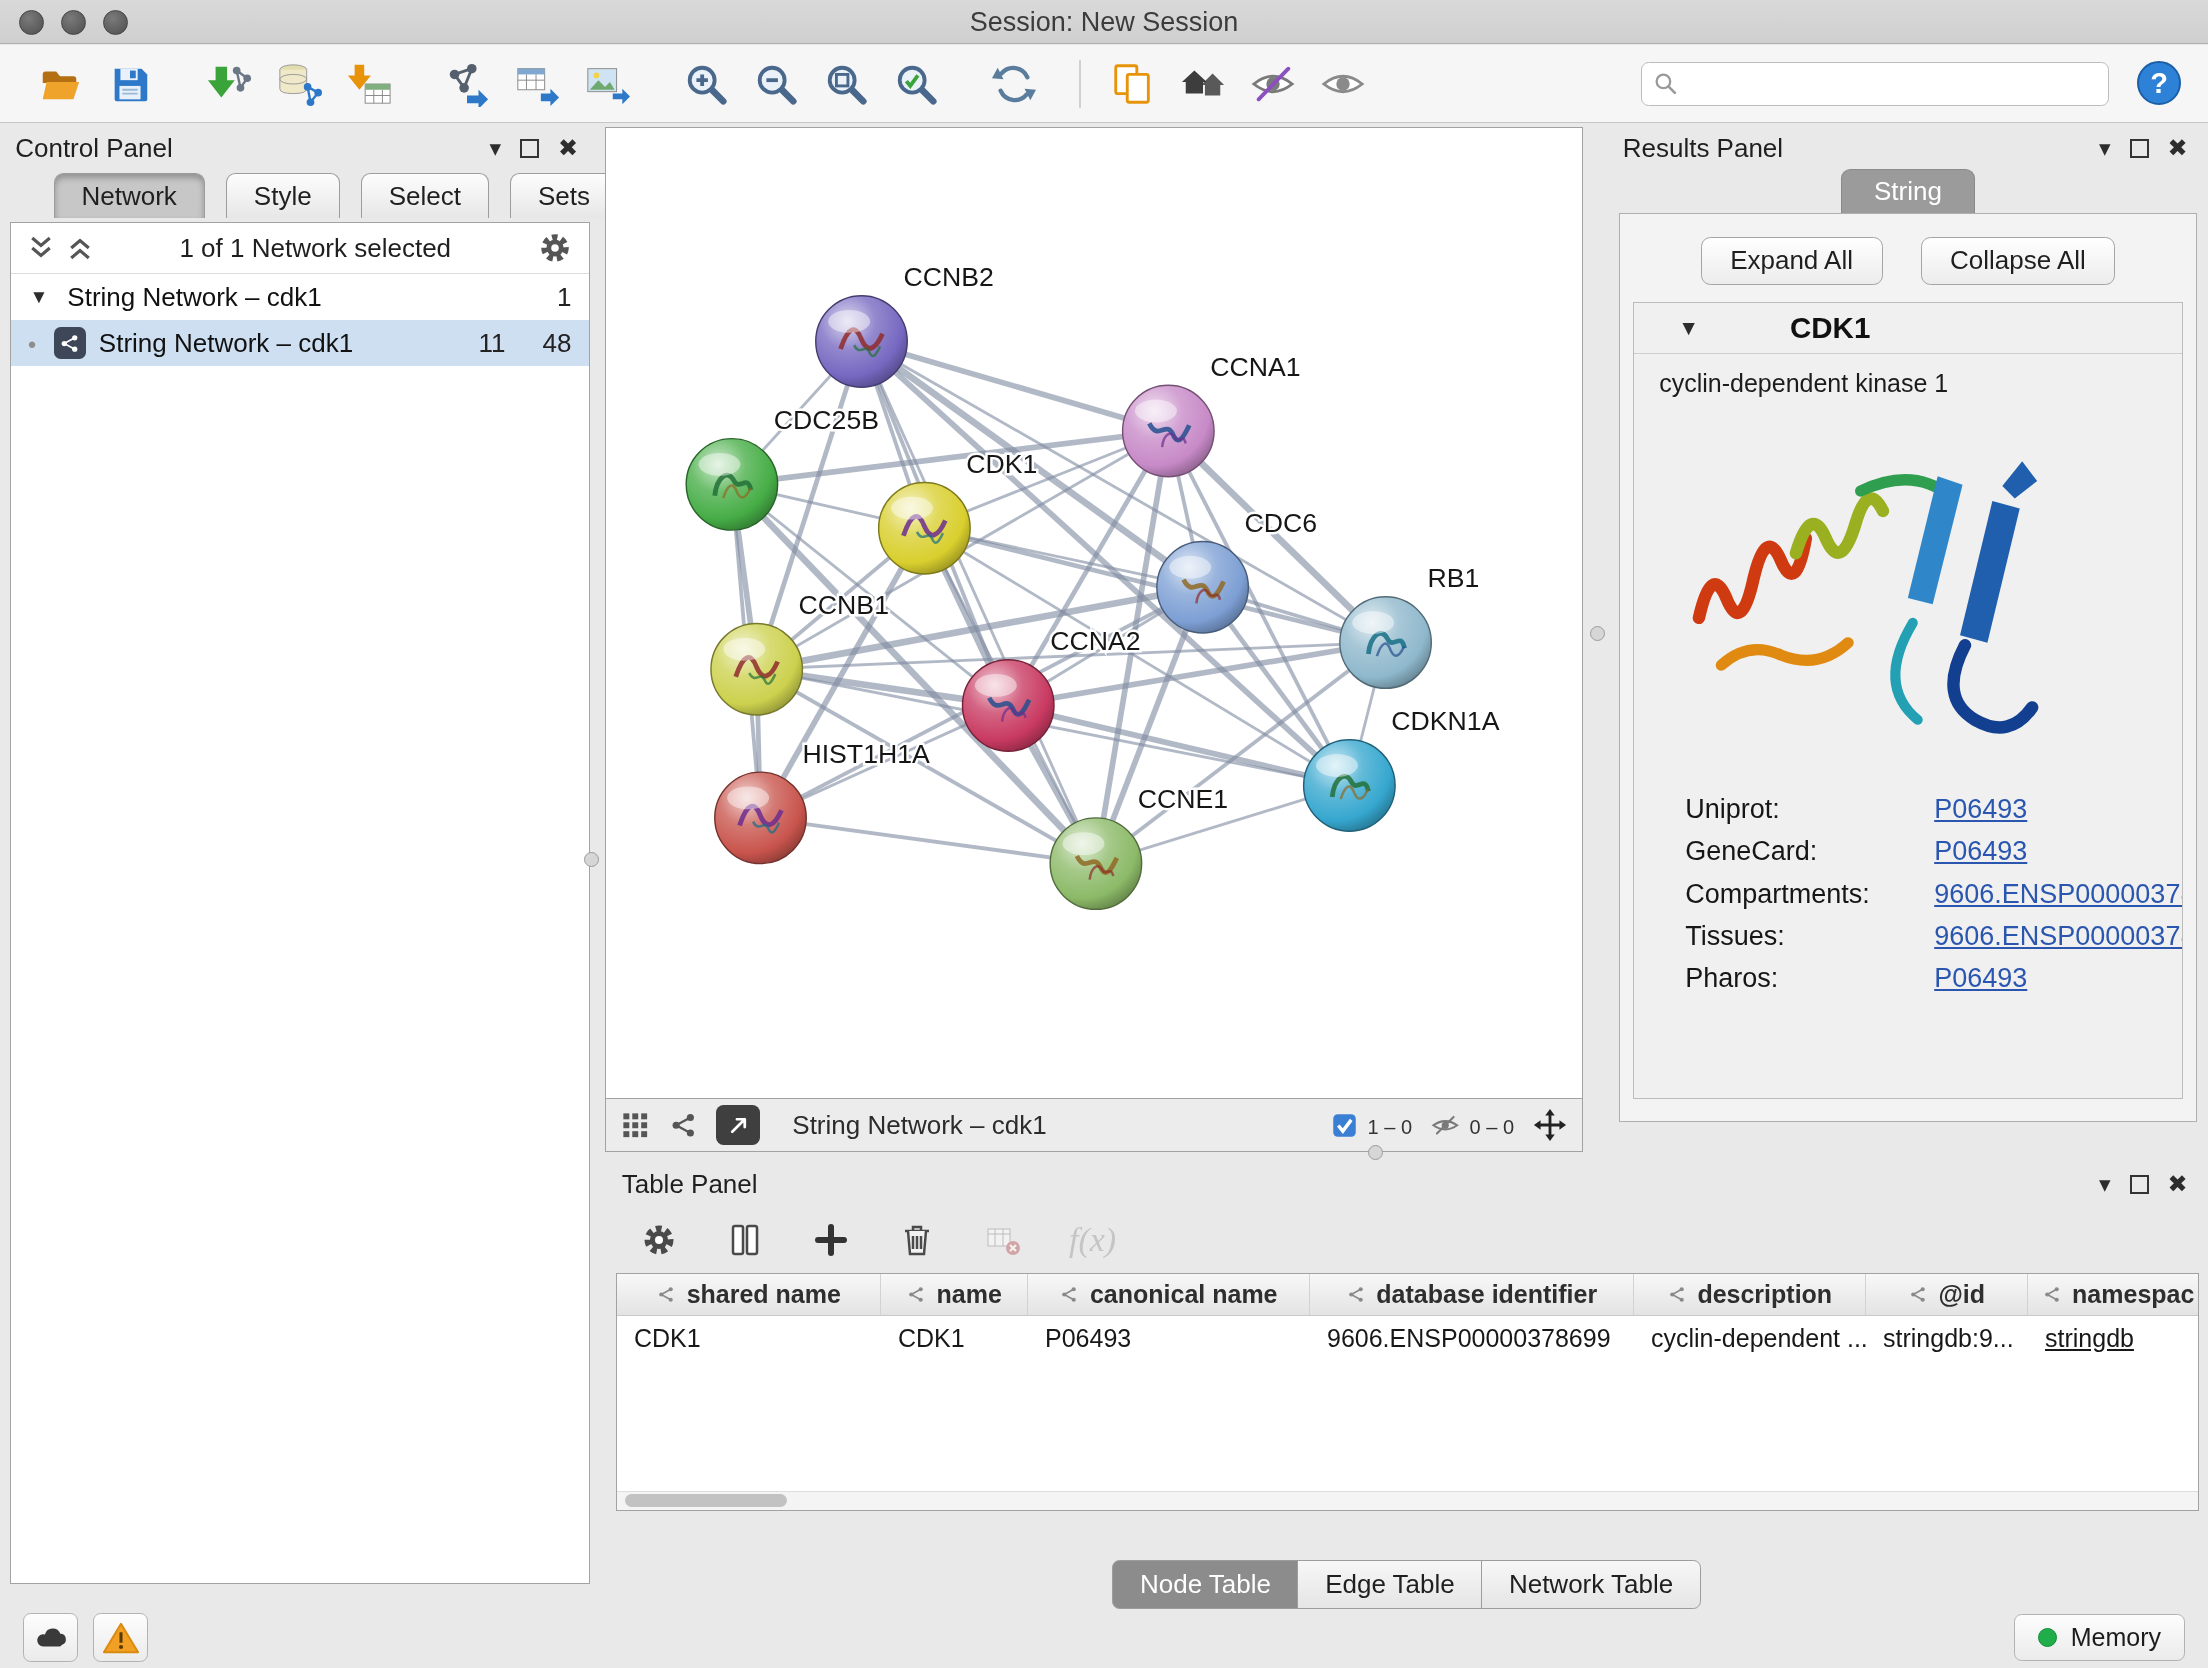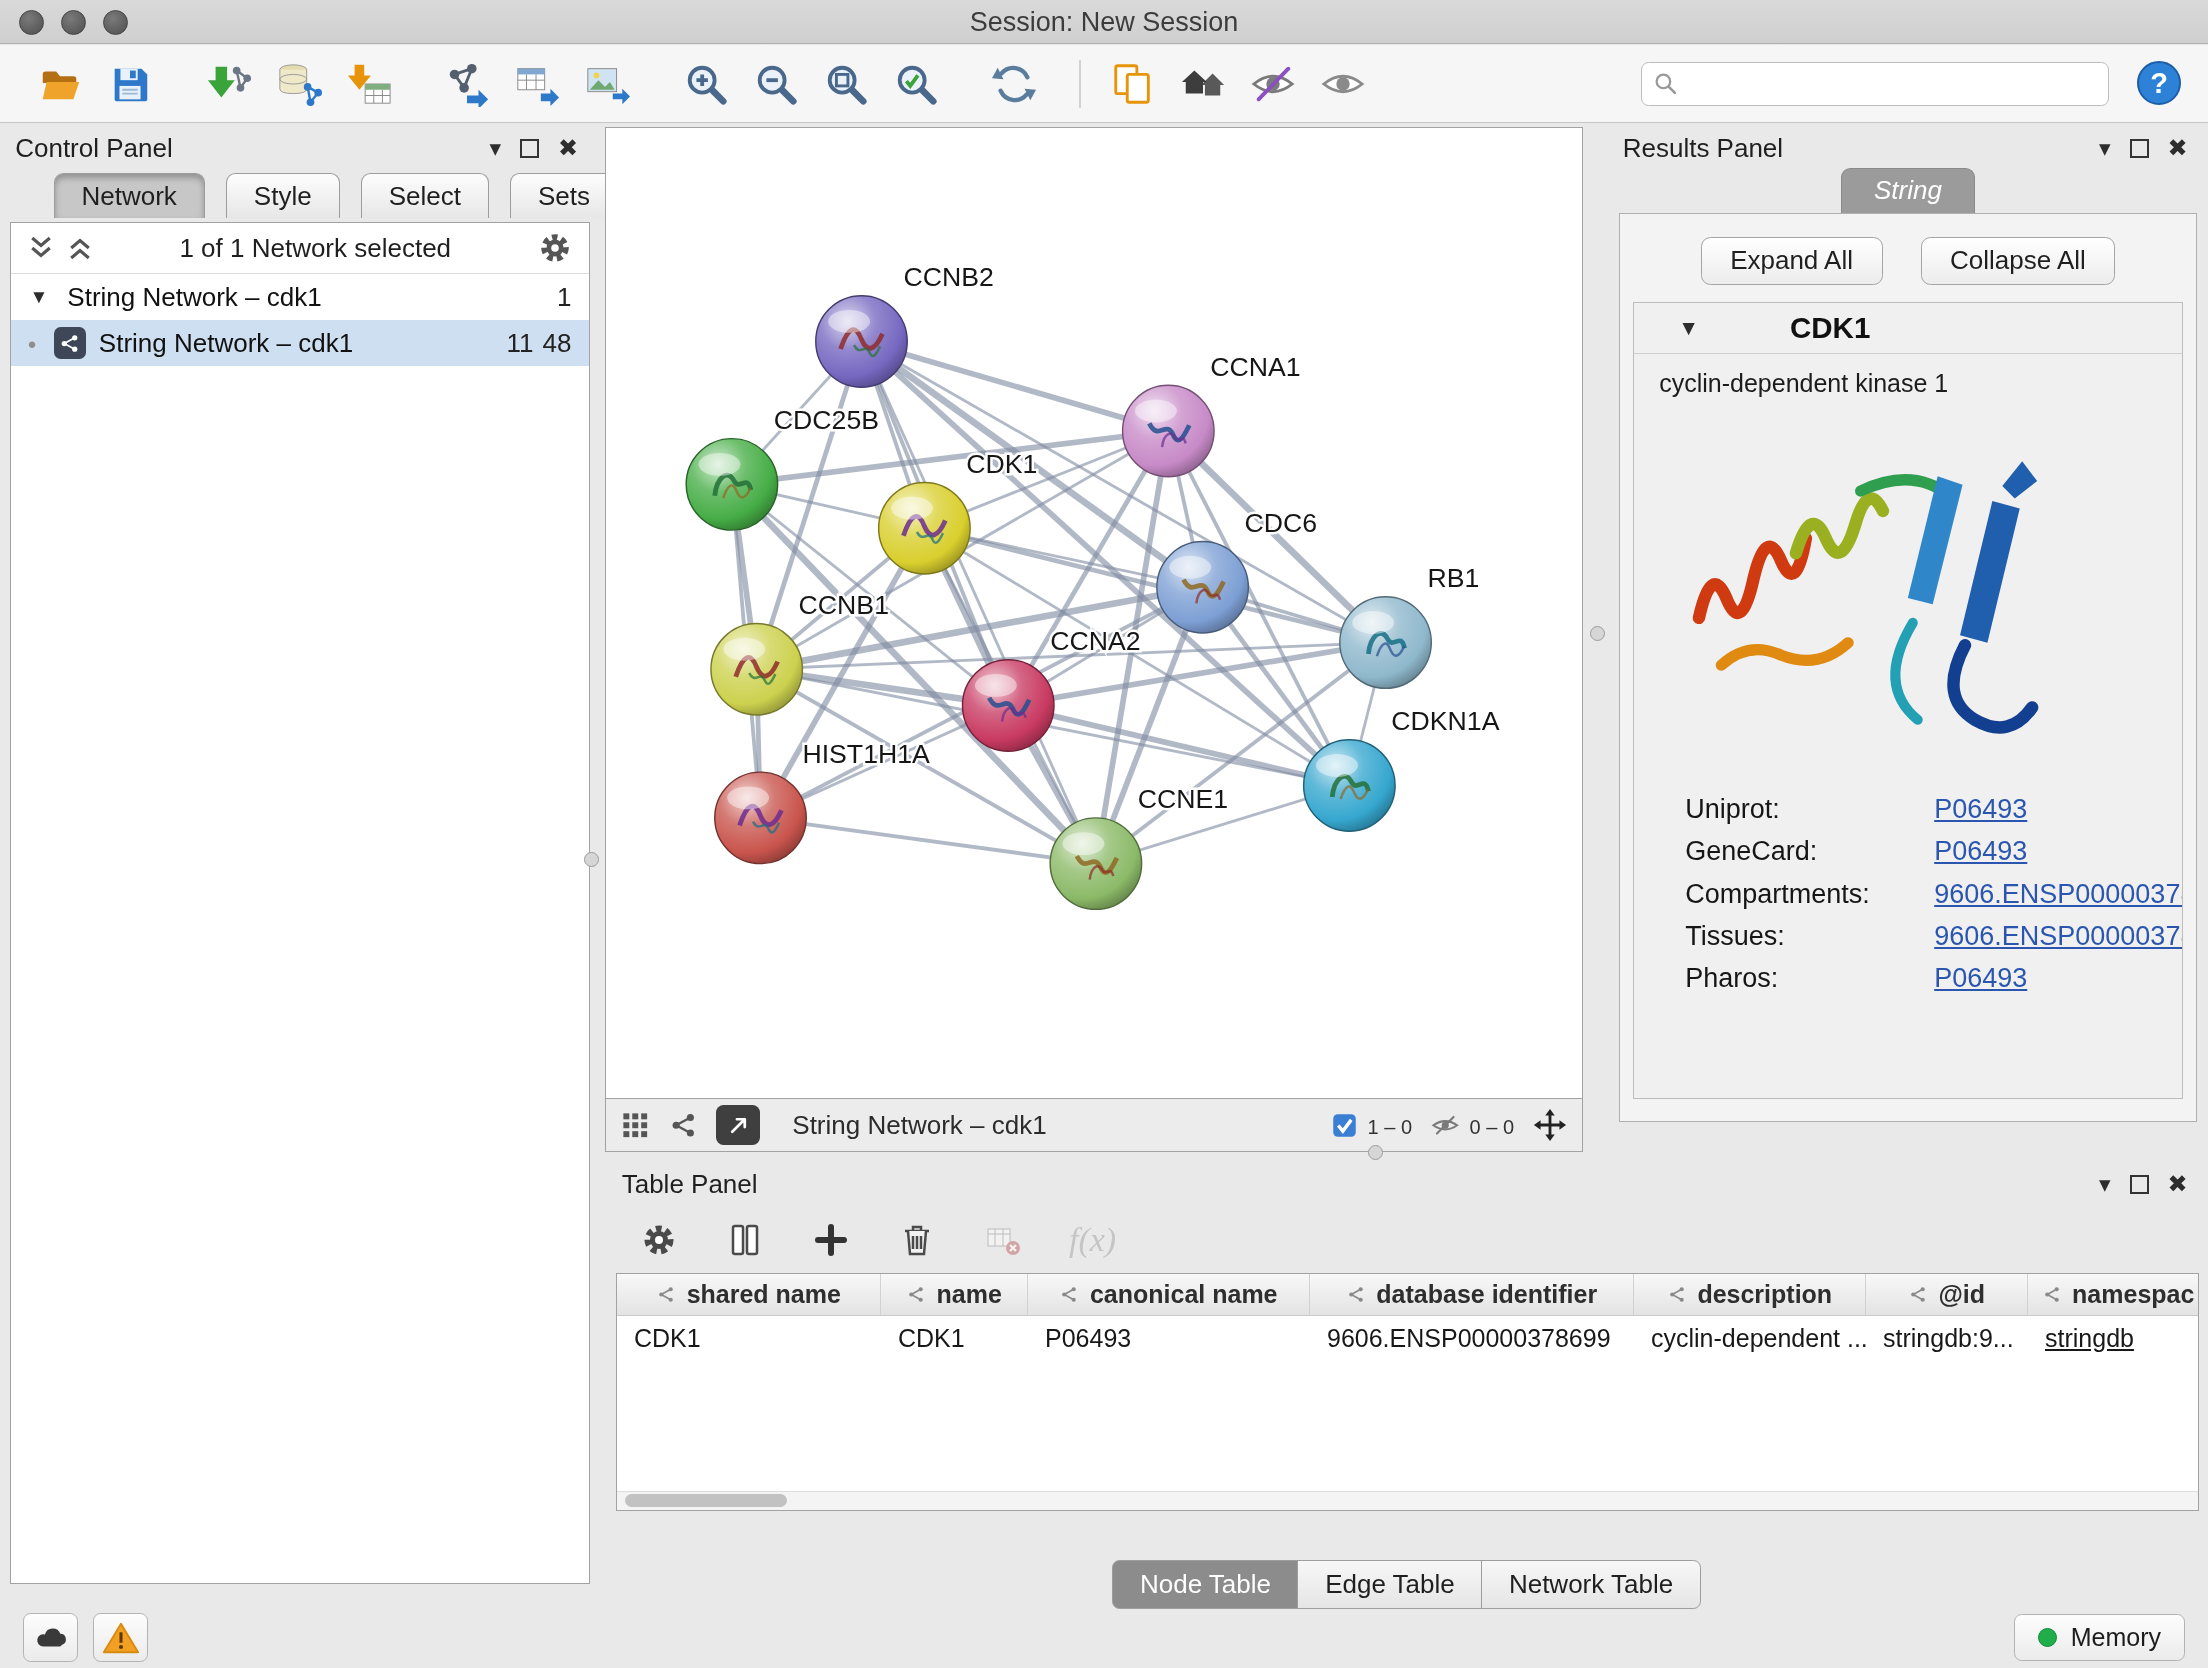--- a/index.html
+++ b/index.html
@@ -49,39 +49,39 @@
   .chev { width:30px; height:30px; background:none; border:0; display:flex; align-items:center; justify-content:center; }
   .gearbtn { width:38px; height:38px; background:none; border:0; }
   .tree-row { height:46px; display:flex; align-items:center; font-size:26px; color:#111; }
   .tree-row.root { padding:0 17px 0 19px; }
   .tree-row.root .caret { font-size:19px; color:#2d2d2d; margin-right:19px; }
   .tree-row.root .cnt { margin-left:auto; color:#222; }
   .tree-row.sel { background:var(--selection-bg,#cfdff2); padding:0 17px 0 17px; }
   .bullet { font-size:15px; color:#8e8e8e; margin-right:17px; }
   .str-ic { width:32px; height:32px; border-radius:6.7px; background:#3d4757; display:flex; align-items:center; justify-content:center; margin-right:13.3px; }
   .str-ic svg { width:21px; height:21px; }
-  .tree-row.sel .nums { margin-left:auto; display:flex; gap:9px; color:#222; }
+  .tree-row.sel .nums { margin-left:auto; display:flex; gap:37px; color:#222; }
 
   
   .network-area { position:absolute; left:605px; top:127px; width:978px; }
   .network-view { height:972px; background:#fff; border:1.9px solid #a2a2a2; position:relative; }
   .network-view svg { position:absolute; inset:0; width:100%; height:100%; }
   .node-label { font-size:28px; font-weight:500; fill:#161616; stroke:#ffffff; stroke-width:5px; paint-order:stroke; font-family:"Liberation Sans","DejaVu Sans",sans-serif; }
   .network-footer { height:53px; background:#ececec; border:1.9px solid #a2a2a2; border-top:none;
     display:flex; align-items:center; padding:0 15px; gap:19px; }
   .nf-btn { background:none; border:0; display:flex; align-items:center; }
   .nf-dark { width:44px; height:40px; background:#3f3f3f; border-radius:7.6px; display:flex; align-items:center; justify-content:center; border:0; }
   .nf-title { font-size:26px; color:#2c2c2c; margin-left:13.3px; }
   .nf-count { display:flex; align-items:flex-end; gap:10px; font-size:20px; color:#333; }
   .nf-spacer { flex:1; }
 
   
   .results-panel { position:absolute; left:1617px; top:127px; width:582px; height:997px; }
   .rp-header { height:42px; padding:0 5.7px; }
-  .rp-tabrow { display:flex; justify-content:center; height:44px; align-items:center;font-style:italic; }
+  .rp-tabrow { display:flex; justify-content:center; height:44px; align-items:flex-start; }
   .string-tab { background:var(--string-badge-bg,#9b9b9b); color:#fff; font-size:26px; padding:5.7px 32px 7.6px;
     border-radius:9.5px 9.5px 0 0; border:1.9px solid #8a8a8a; border-bottom:none; }
   .rp-box { position:absolute; top:86px; left:1.9px; right:1.9px; bottom:1.9px; border:1.9px solid #b0b0b0;
     background:#f3f3f3; padding:13.3px; }
   .rp-buttons { display:flex; justify-content:center; gap:38px; margin:9.5px 0 17px; }
   .rp-btn { background:linear-gradient(#ffffff,#ececec); border:1.9px solid #a5a5a5; border-radius:9.5px;
     font-size:26px; padding:7.6px 28.5px; color:#1f1f1f; }
   .protein-card { border:1.9px solid #bcbcbc; background:#f0f0f0; height:797px; overflow:hidden; position:relative; }
   .pc-header { height:51px; display:flex; align-items:center; border-bottom:1px solid #cfcfcf; }
   .pc-header .caret { margin-left:44px; font-size:21px; color:#2d2d2d; }

